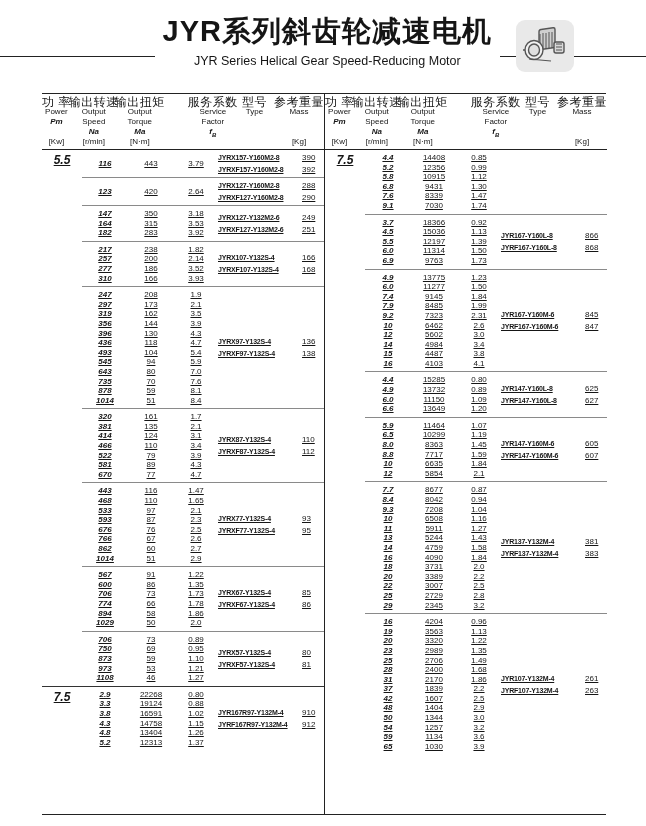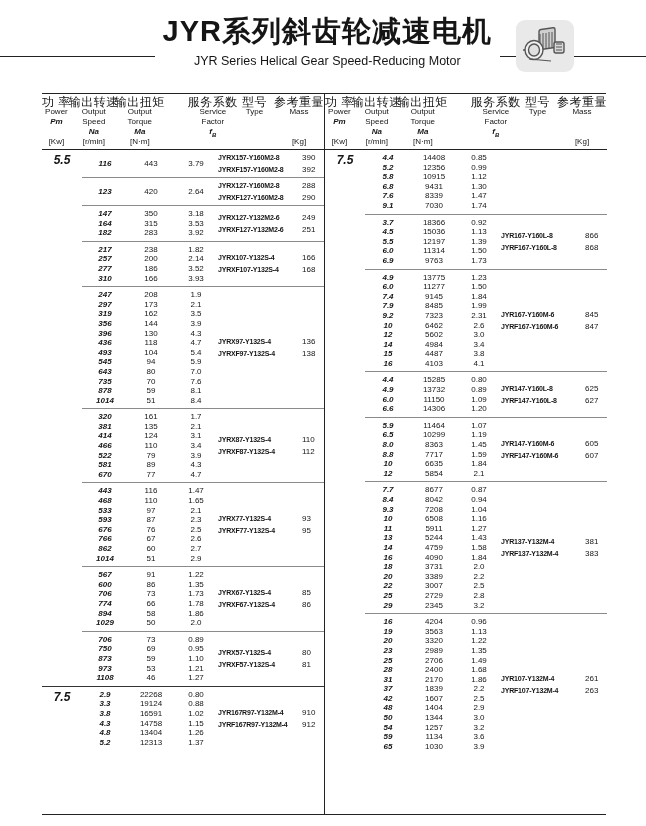--- a/index.html
+++ b/index.html
@@ -28,21 +28,21 @@
 
   
   .c-power  { width:40px; }
   .c-speed  { width:46px; }
   .c-torque { width:46px; }
   .c-factor { width:44px;margin-left:28px; }
   .c-type   { width:84px; }
   .c-mass   { flex:1; }
 
   .tbody { flex:1; display:flex; flex-direction:column; }
-  .block { display:flex; }
+  .block { display:flex;text-decoration:underline; }
   .block + .block { border-top:1px solid #333; }
   .power { width:40px; font-size:12px; font-weight:bold; font-style:italic; text-align:center; padding-top:3px; box-sizing:border-box; }
   .groups { flex:1; display:flex; flex-direction:column; }
   .group { display:flex; align-items:center; padding:3px 0; }
   .group.sep { border-top:1px solid #8a8a8a; }
   .rows { display:flex; flex-direction:column; justify-content:center; }
   .r { display:flex; height:9.6px; line-height:9.6px; font-size:8px; }
   .v-speed  { width:46px; text-align:center; font-weight:bold; font-style:italic; }
   .v-torque { width:46px; text-align:center; }
   .v-factor { width:44px; text-align:center; }
@@ -724,21 +724,21 @@
                   <div class="v-torque">13732</div>
                   <div class="v-factor">0.89</div>
                 </div>
                 <div class="r">
                   <div class="v-speed">6.0</div>
                   <div class="v-torque">11150</div>
                   <div class="v-factor">1.09</div>
                 </div>
                 <div class="r">
                   <div class="v-speed">6.6</div>
-                  <div class="v-torque">14306</div>
+                  <div class="v-torque">13649</div>
                   <div class="v-factor">1.20</div>
                 </div>
               </div>
               <div class="tm">
                 <div class="tm-row">
                   <div class="v-type">JYR147-Y160L-8</div>
                   <div class="v-mass">625</div>
                 </div>
                 <div class="tm-row">
                   <div class="v-type">JYRF147-Y160L-8</div>

